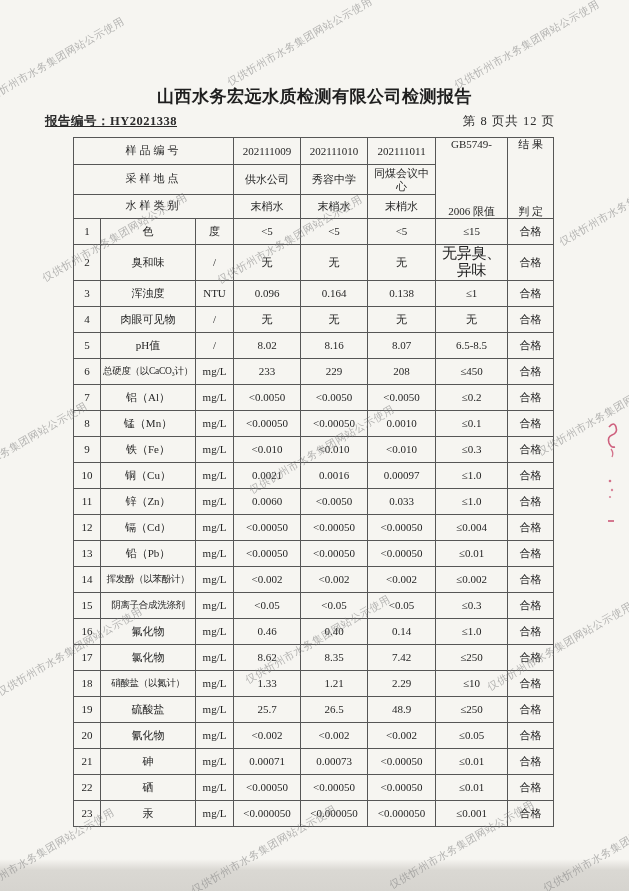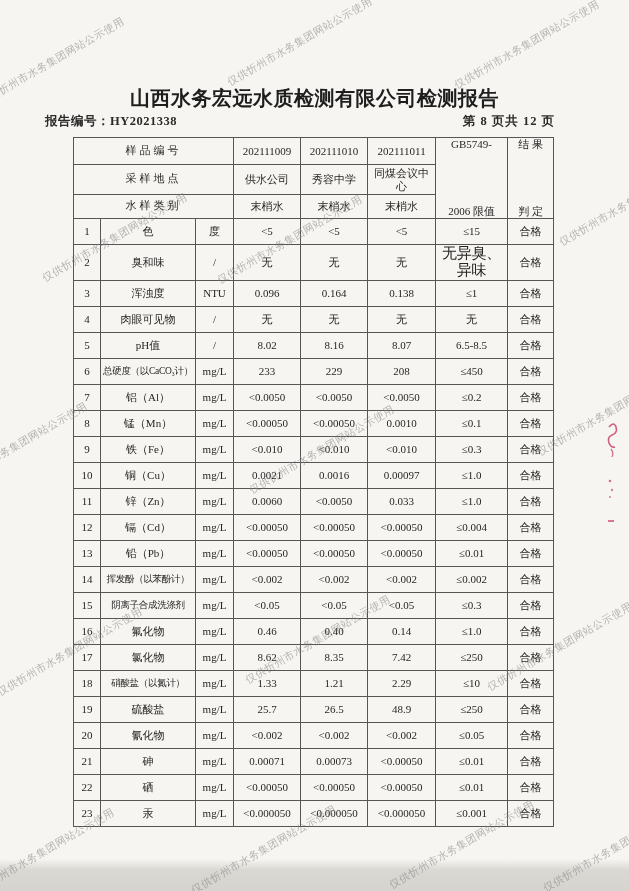--- a/index.html
+++ b/index.html
@@ -4,29 +4,29 @@
 <style>
   html,body{margin:0;padding:0;background:#ffffff;}
   .page{
     position:relative;width:629px;height:891px;overflow:hidden;
     background:#f6f5f1;
     font-family:"Liberation Serif","DejaVu Serif",serif;
     color:#2b2b2b;
   }
   .title{
     position:absolute;top:85px;left:0;width:629px;text-align:center;
-    font-size:20px;font-weight:bold;letter-spacing:.5px;color:#1e1e1e;
+    font-size:17px;font-weight:bold;letter-spacing:.5px;color:#1e1e1e;
   }
   .meta-row{
     position:absolute;top:113px;left:45px;right:74px;
     display:flex;justify-content:space-between;align-items:baseline;
     font-size:12.5px;
   }
-  .meta-left{font-weight:bold;letter-spacing:.5px;}
-  .meta-right{letter-spacing:1px;font-weight:bold;}
+  .meta-left{font-weight:bold;letter-spacing:.5px;text-decoration:underline;}
+  .meta-right{letter-spacing:1px;}
   table.report{
     position:absolute;left:73px;top:137px;width:480px;
     border-collapse:collapse;table-layout:fixed;
     font-size:11px;color:#262626;
   }
   table.report td{
     border:1px solid #565656;text-align:center;vertical-align:middle;
     padding:0 2px;height:25px;line-height:1.15;overflow:hidden;
   }
   tr.h1 td{height:26px;}

